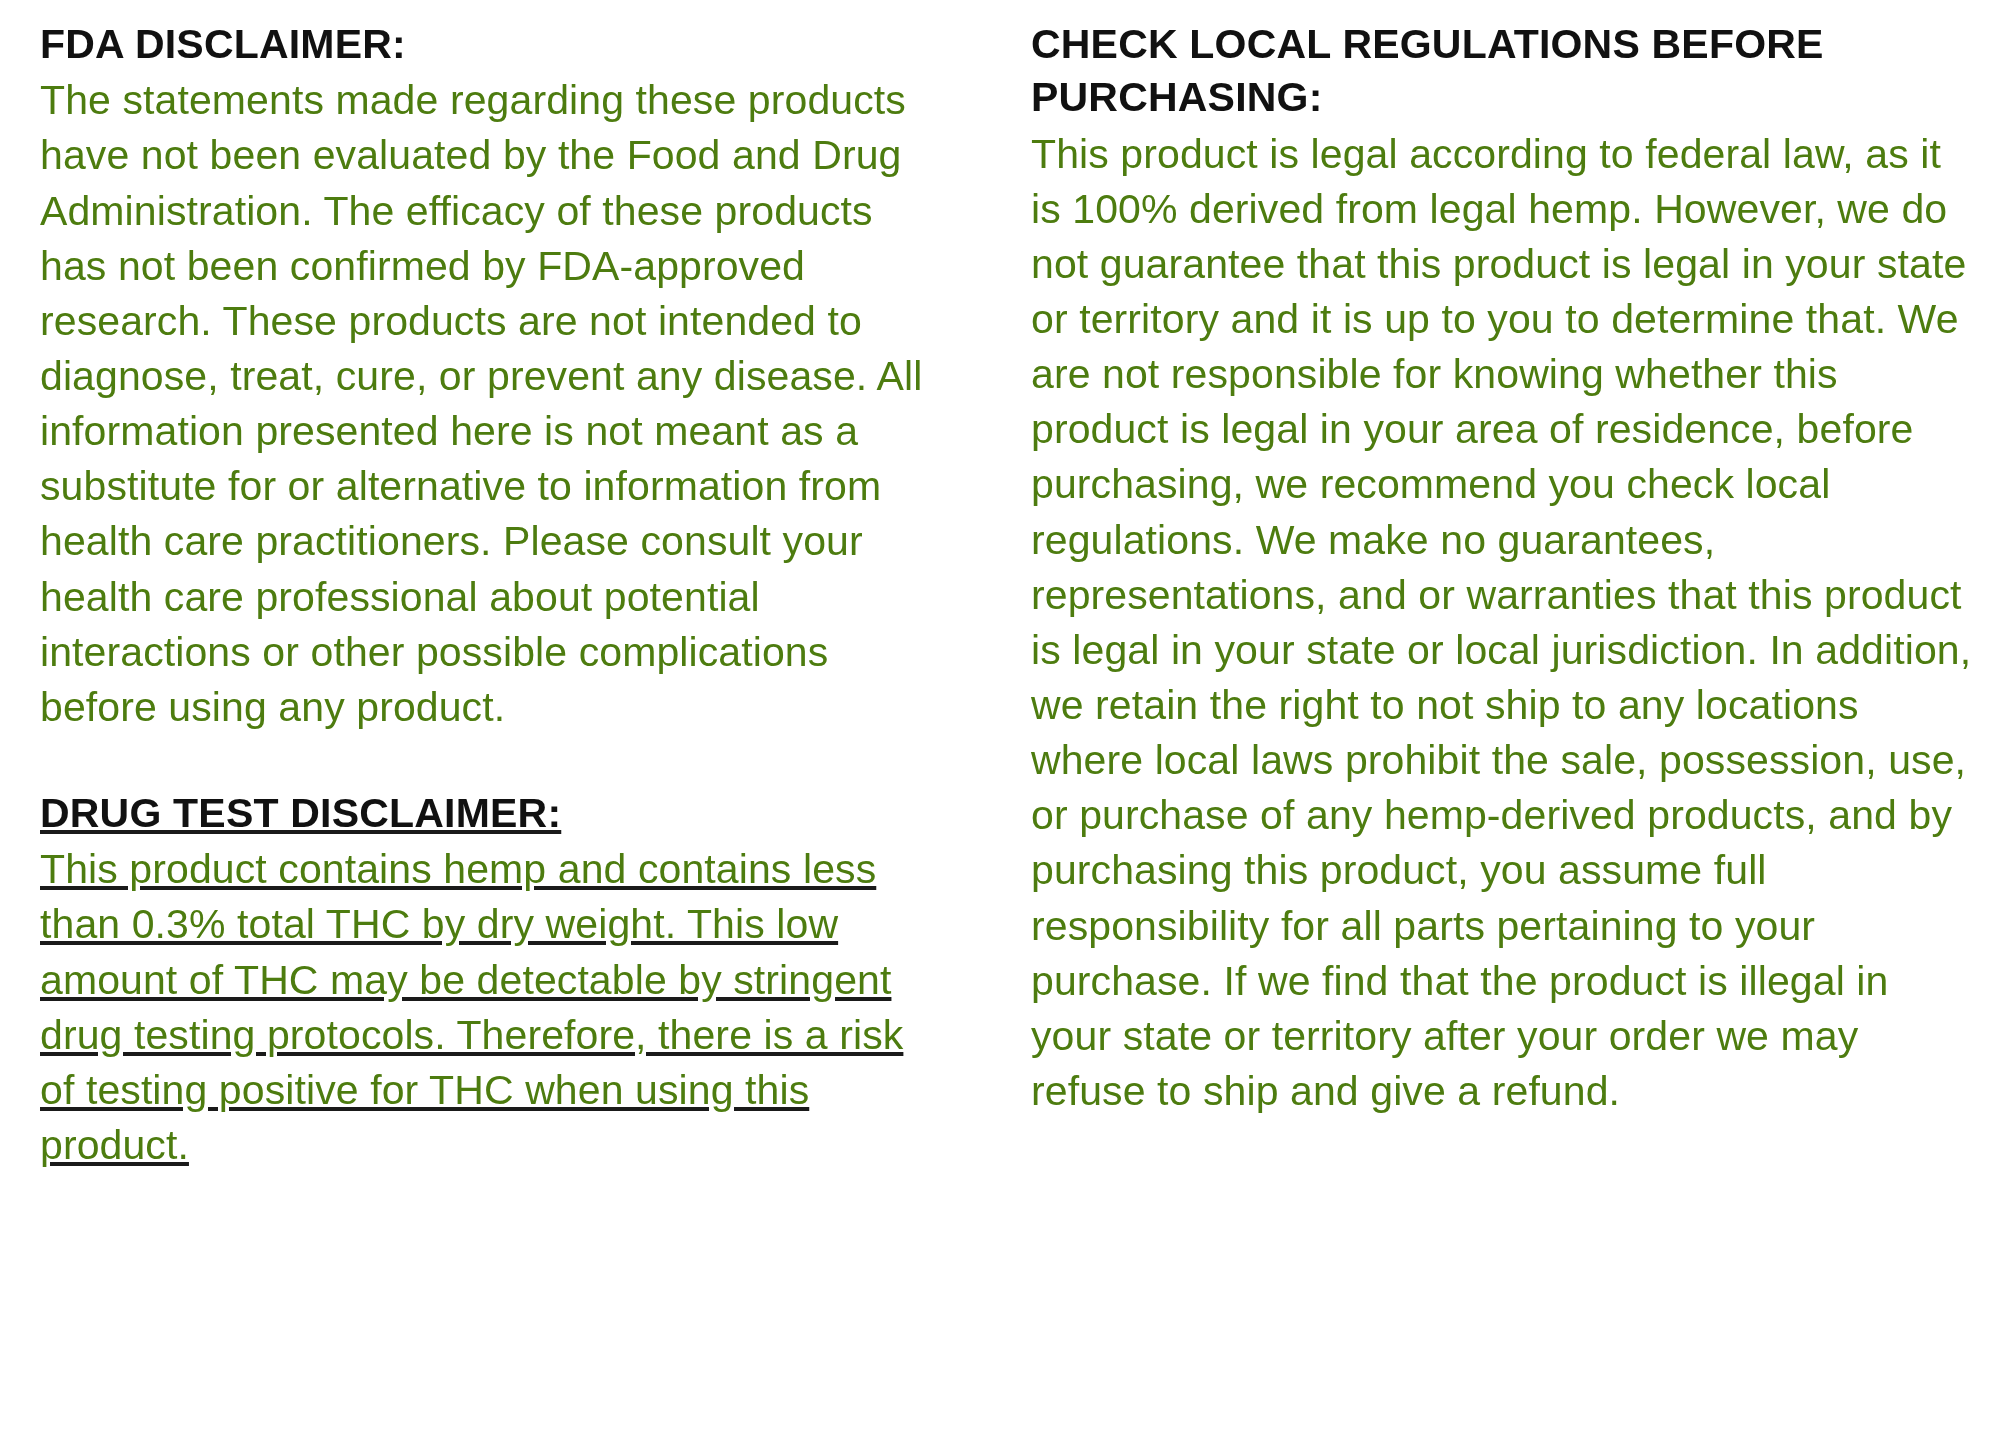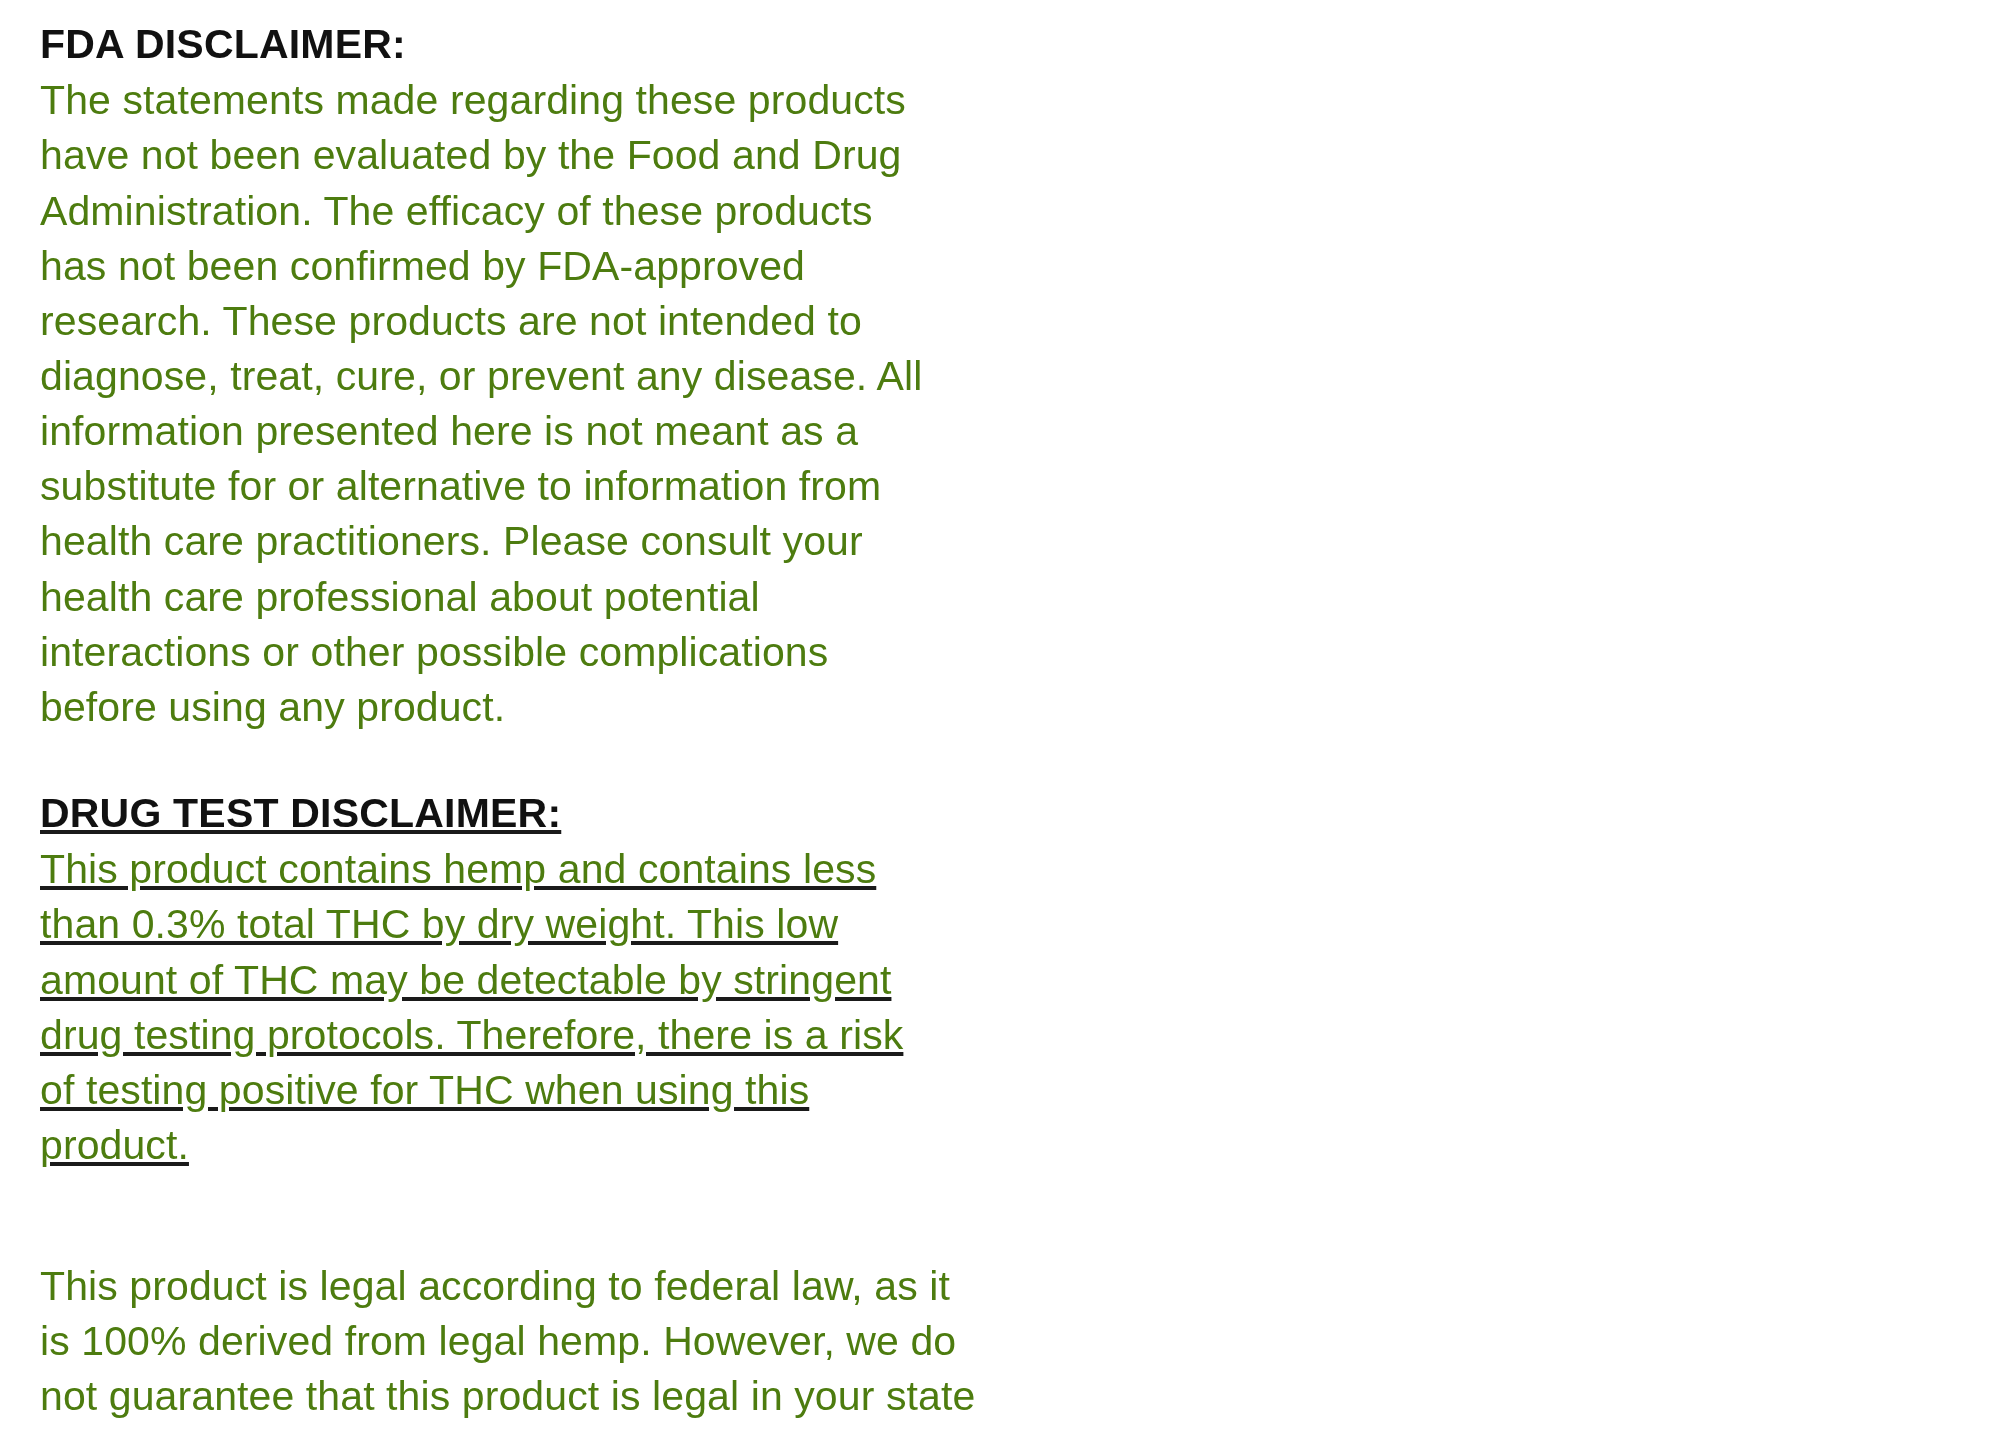--- a/index.html
+++ b/index.html
@@ -13,21 +13,20 @@
     font-family: "Liberation Sans", sans-serif;
     color: #1a1a1a;
     overflow: hidden;
   }
   .page {
     box-sizing: border-box;
     width: 2000px;
     height: 1429px;
     padding: 18px 40px 0 40px;
     display: flex;
-    flex-direction: column;
     align-items: flex-start;
     gap: 86px;
   }
   .column {
     box-sizing: border-box;
     flex: 0 0 auto;
   }
   .col-left {
     width: 905px;
   }
@@ -70,18 +69,19 @@
     <div class="block">
       <h2 class="heading">DRUG TEST DISCLAIMER:</h2>
       <p class="body-text">This product contains hemp and contains less than 0.3% total THC by dry weight. This low amount of THC may be detectable by stringent drug testing protocols. Therefore, there is a risk of testing positive for THC when using this product.</p>
     </div>
 
   </div>
 
   <div class="column col-right">
 
     <div class="block">
+      <h2 class="heading">CHECK LOCAL REGULATIONS BEFORE PURCHASING:</h2>
       <p class="body-text">This product is legal according to federal law, as it is 100% derived from legal hemp. However, we do not guarantee that this product is legal in your state or territory and it is up to you to determine that. We are not responsible for knowing whether this product is legal in your area of residence, before purchasing, we recommend you check local regulations. We make no guarantees, representations, and or warranties that this product is legal in your state or local jurisdiction. In addition, we retain the right to not ship to any locations where local laws prohibit the sale, possession, use, or purchase of any hemp-derived products, and by purchasing this product, you assume full responsibility for all parts pertaining to your purchase. If we find that the product is illegal in your state or territory after your order we may refuse to ship and give a refund.</p>
     </div>
 
   </div>
 
 </div>
 
 </body></html>

